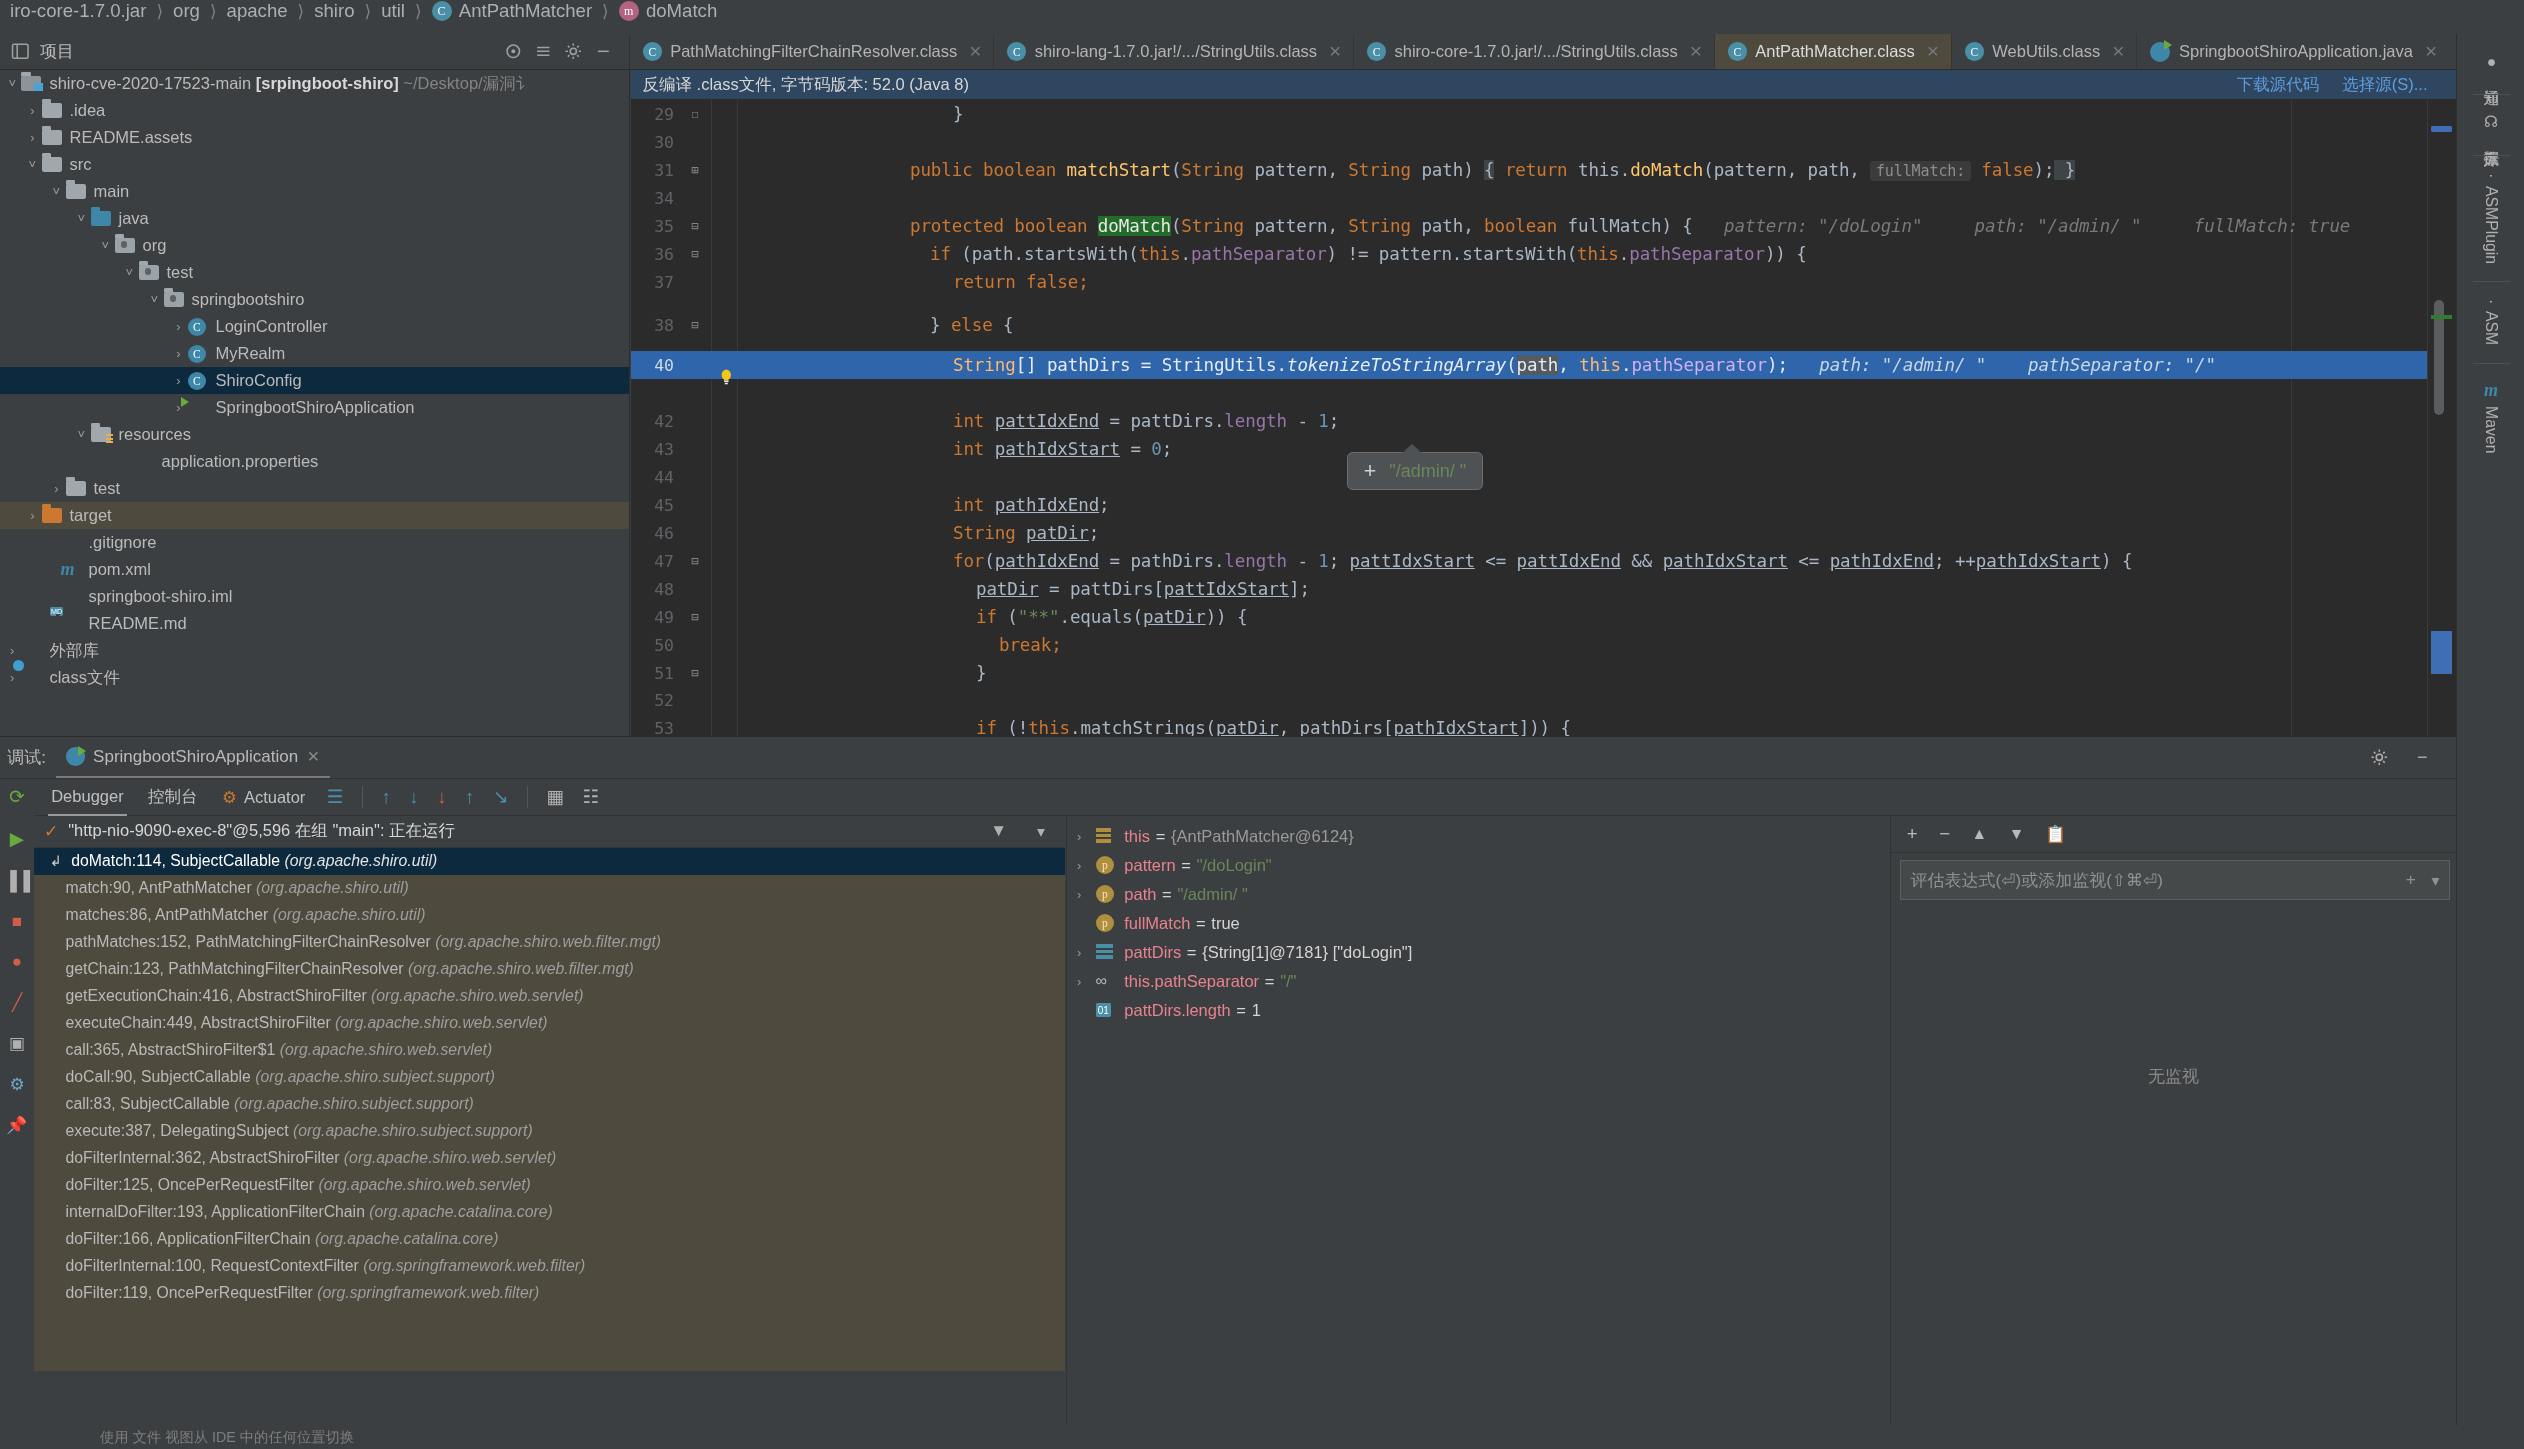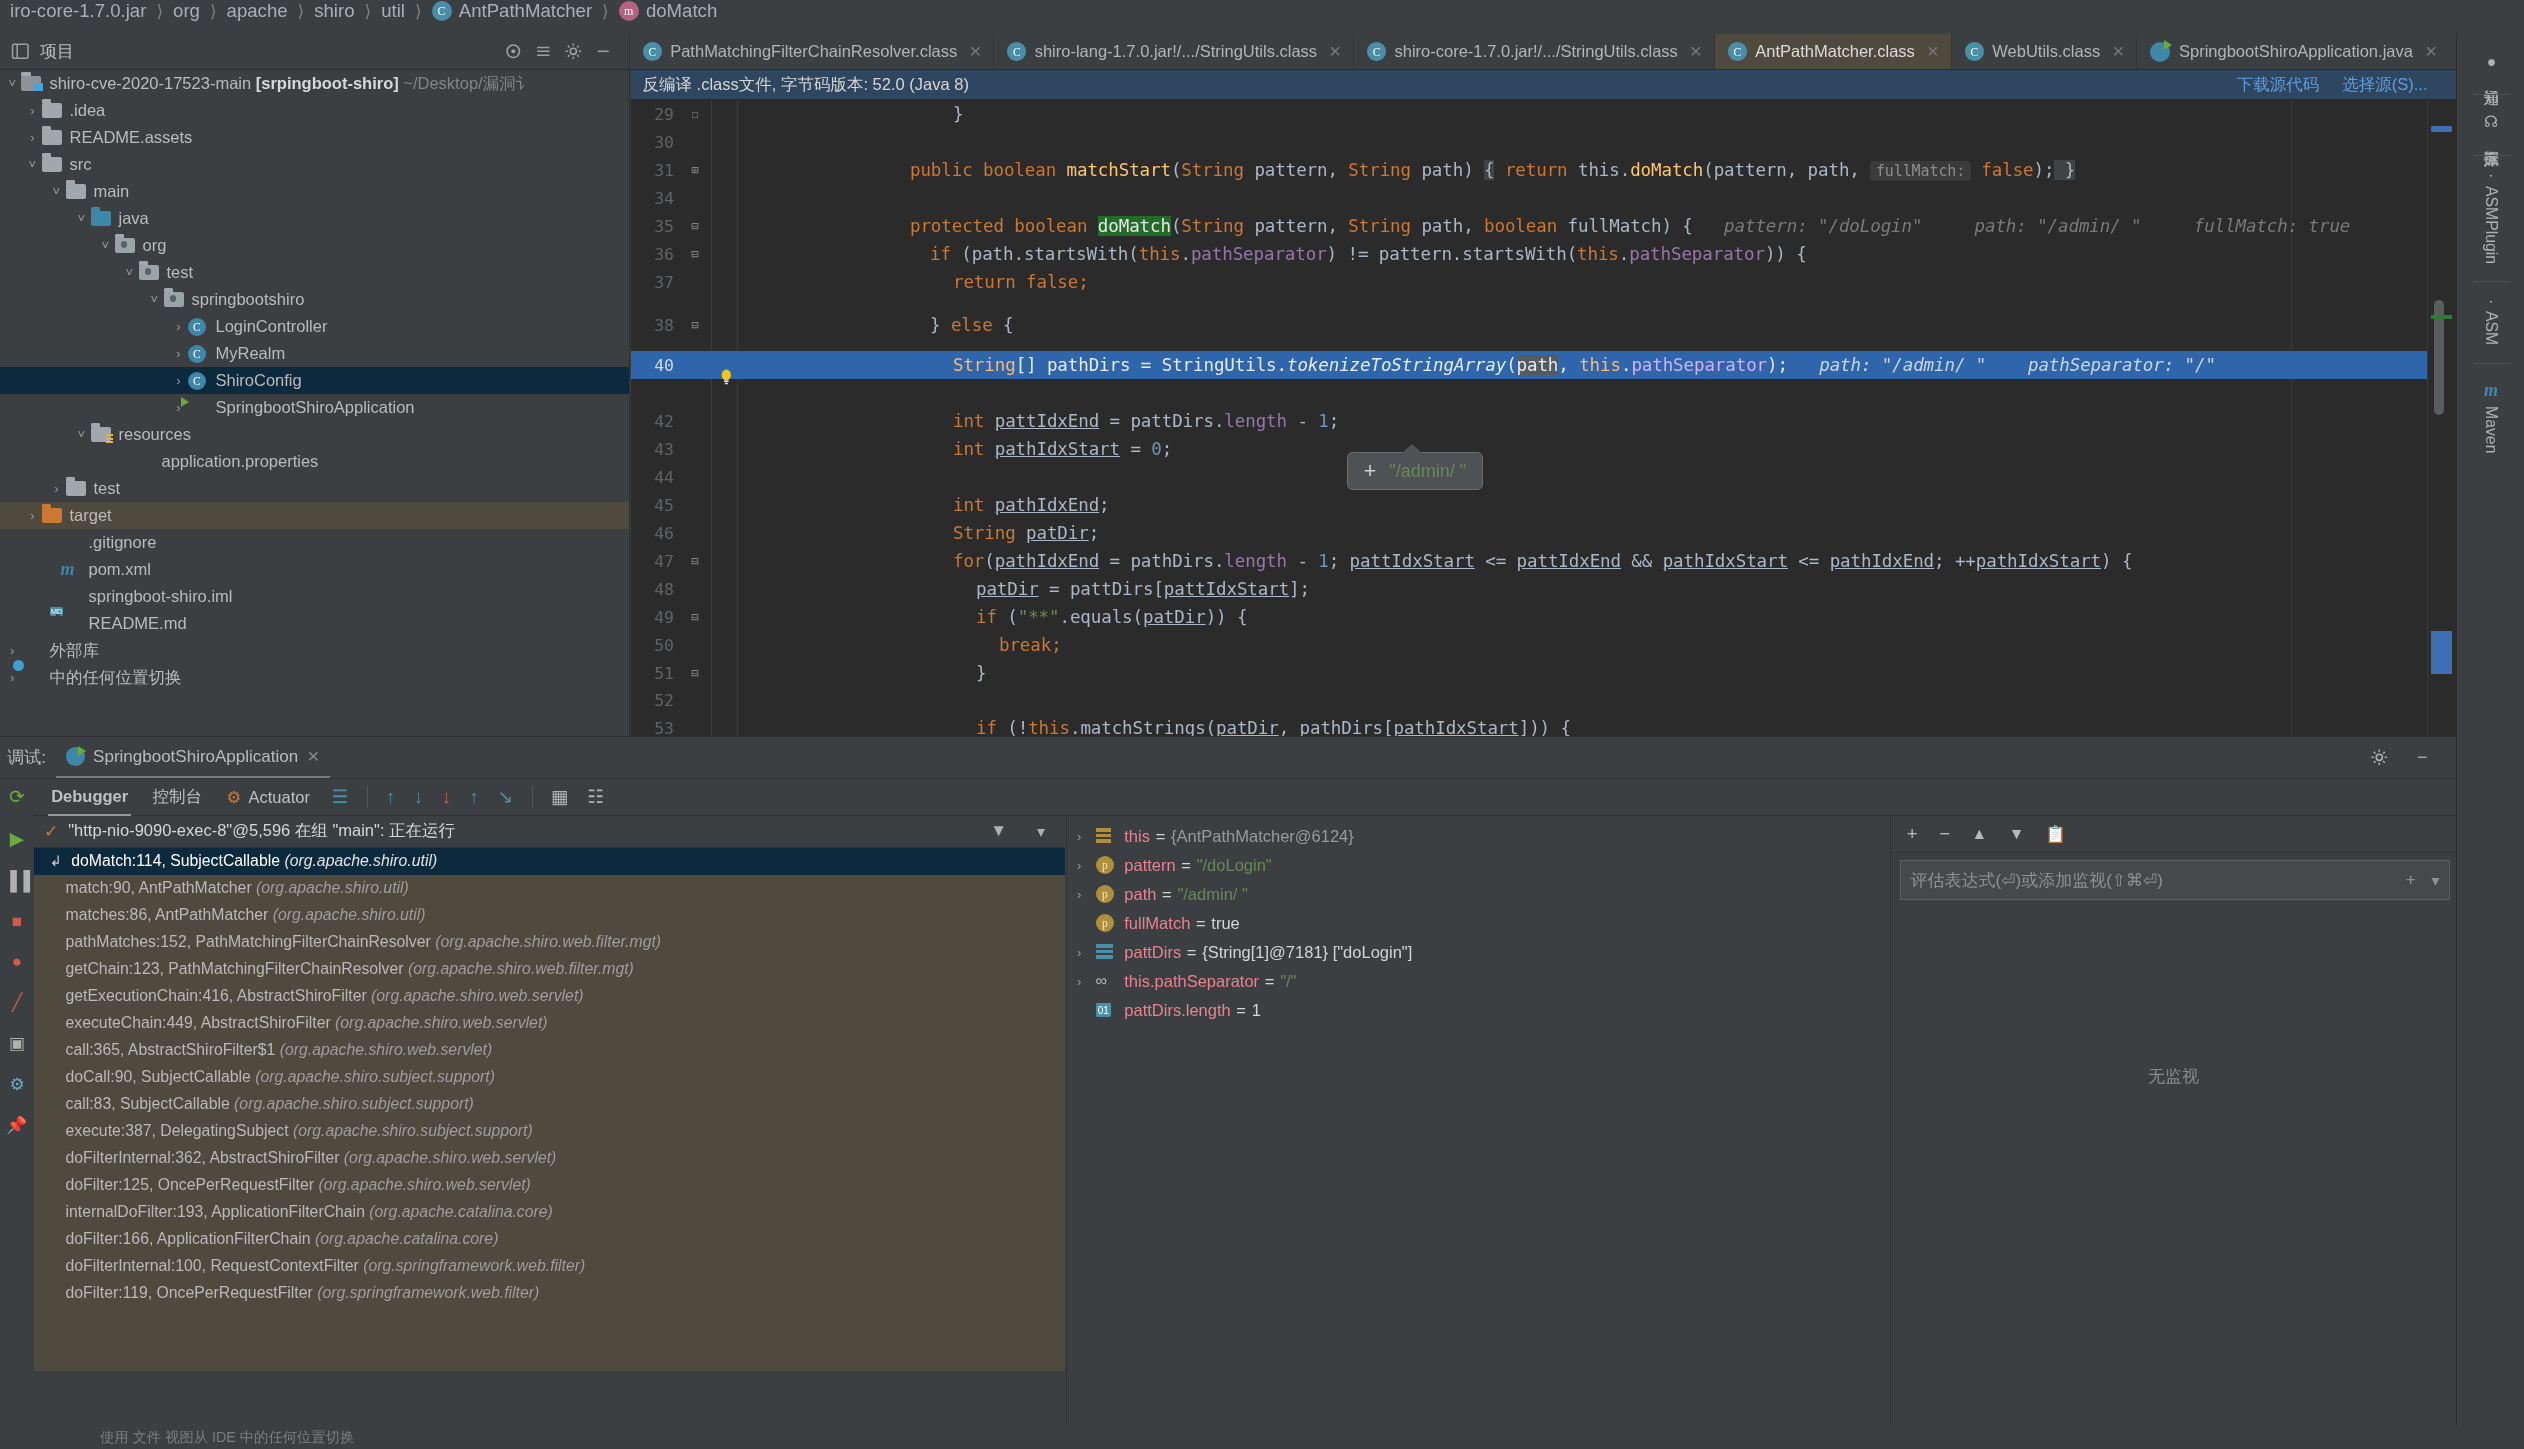--- a/index.html
+++ b/index.html
@@ -185,21 +185,21 @@
   .dbg-left-rail {
     position:absolute; left:0; top:42px; width:34px; bottom:0; background:#3c3f41;
     display:flex; flex-direction:column; align-items:center; padding-top:7.2px; gap:20px;
   }
   .dbg-body { position:absolute; left:34px; top:42px; right:0; bottom:0; }
   .dbg-toolbar {
     height: 37px; display:flex; align-items:center; gap: 18.6px; padding-left: 14.3px;
     font-size: 16.5px; color:#c0c0c0; border-bottom:0.7px solid #323232;
   }
   .dbg-toolbar .dt { padding: 0 2.9px; height: 37px; display:flex; align-items:center; }
-  .dbg-toolbar .dt.active { border-bottom: 2.1px solid #999; font-weight: bold; }
+  .dbg-toolbar .dt.active { border-bottom: 2.1px solid #999; }
   .tsep { width:0.7px; height:21.5px; background:#555; }
 
   .frames {
     position:absolute; left:0; top:37px; width: 1031px; bottom:0; background:#3c3f41; overflow:hidden;
   }
   .thread-row {
     display:flex; align-items:center; gap:10px; height: 31.5px; padding-left: 10px; font-size: 16.5px; color:#d6d6d6;
     border-bottom:0.7px solid #343434;
   }
   .thread-row .spacer{flex:1;}
@@ -513,21 +513,21 @@
       <span class="tlabel">README.md</span>
     </div>
     <div class="trow" style="padding-left:2.9px;">
       <span class="arrow">›</span>
       <span class="ficon"><span class="libico"></span></span>
       <span class="tlabel">外部库</span>
     </div>
     <div class="trow" style="padding-left:2.9px;">
       <span class="arrow">›</span>
       <span class="ficon"><span class="consoleico"></span></span>
-      <span class="tlabel">中的任何位置切换</span>
+      <span class="tlabel">class文件</span>
     </div>
   </div>
 
   <div class="editor">
     <div class="notif-bar">
       <span>反编译 .class文件, 字节码版本: 52.0 (Java 8)</span>
       <span class="spacer"></span>
       <span class="notif-link">下载源代码</span>
       <span class="notif-link">选择源(S)...</span>
       <span style="width:17px"></span>

